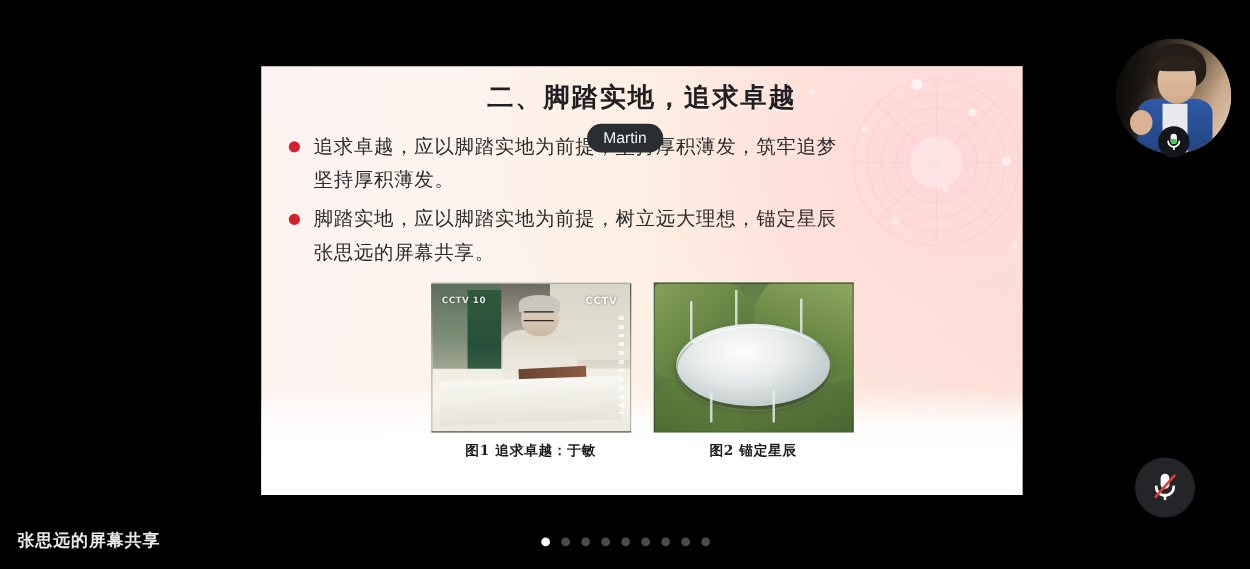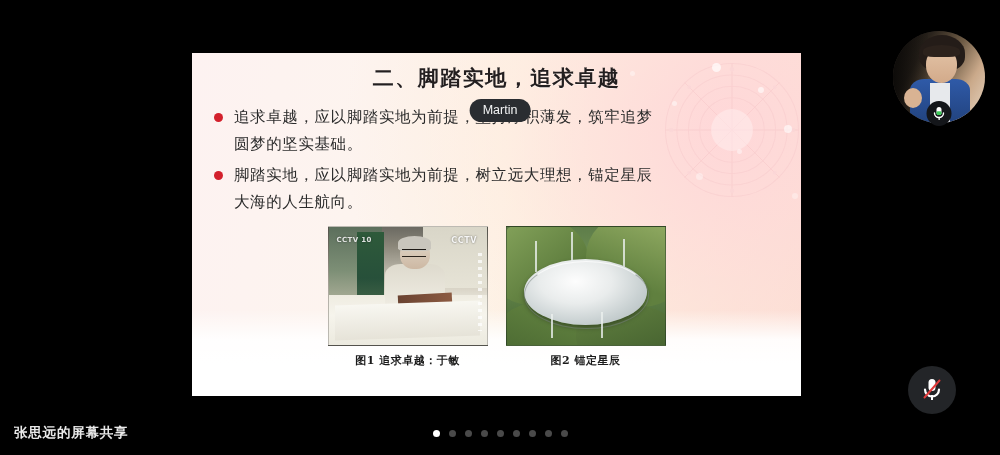--- a/index.html
+++ b/index.html
@@ -18,21 +18,21 @@
   
   #meeting-stage {
     position: absolute;
     inset: 0;
     background: #000;
   }
 
   
   #shared-slide {
     position: absolute;
-    left: 192px;
+    left: 209px;
     top: 53px;
     width: 609px;
     height: 343px;
     background:
       radial-gradient(circle at 88% 22%, rgba(255,214,216,0.95) 0%, rgba(255,228,214,0.45) 38%, rgba(255,255,255,0) 64%),
       linear-gradient(100deg, #fdf2f1 0%, #fdf4ef 28%, #fdf7ec 50%, #fcefe2 72%, #f9dcd4 100%);
     overflow: hidden;
     box-sizing: border-box;
   }
   
@@ -410,26 +410,26 @@
     <span class="deco-bokeh" style="left:504px;top:120px;width:7px;height:7px;opacity:.45"></span>
     <span class="deco-bokeh" style="left:438px;top:18px;width:5px;height:5px;opacity:.45"></span>
     <span class="deco-bokeh" style="left:600px;top:140px;width:6px;height:6px;opacity:.4"></span>
 
     <h1 id="slide-title">二、脚踏实地，追求卓越</h1>
 
     <ul id="slide-bullets">
       <li class="bullet-item">
         <span class="bullet-dot"></span>
         <span>追求卓越，应以脚踏实地为前提，坚持厚积薄发，筑牢追梦</span>
-        <span class="bullet-line2">圆梦的坚实基础。</span>
+        <span class="bullet-line2">坚持厚积薄发。</span>
       </li>
       <li class="bullet-item">
         <span class="bullet-dot"></span>
         <span>脚踏实地，应以脚踏实地为前提，树立远大理想，锚定星辰</span>
-        <span class="bullet-line2">大海的人生航向。</span>
+        <span class="bullet-line2">张思远的屏幕共享。</span>
       </li>
     </ul>
 
     <div class="slide-white-band"></div>
 
     <div id="slide-figures">
 
       <div class="figure-block">
         <div class="figure-photo photo-yumin">
           <span class="wall-left"></span>

